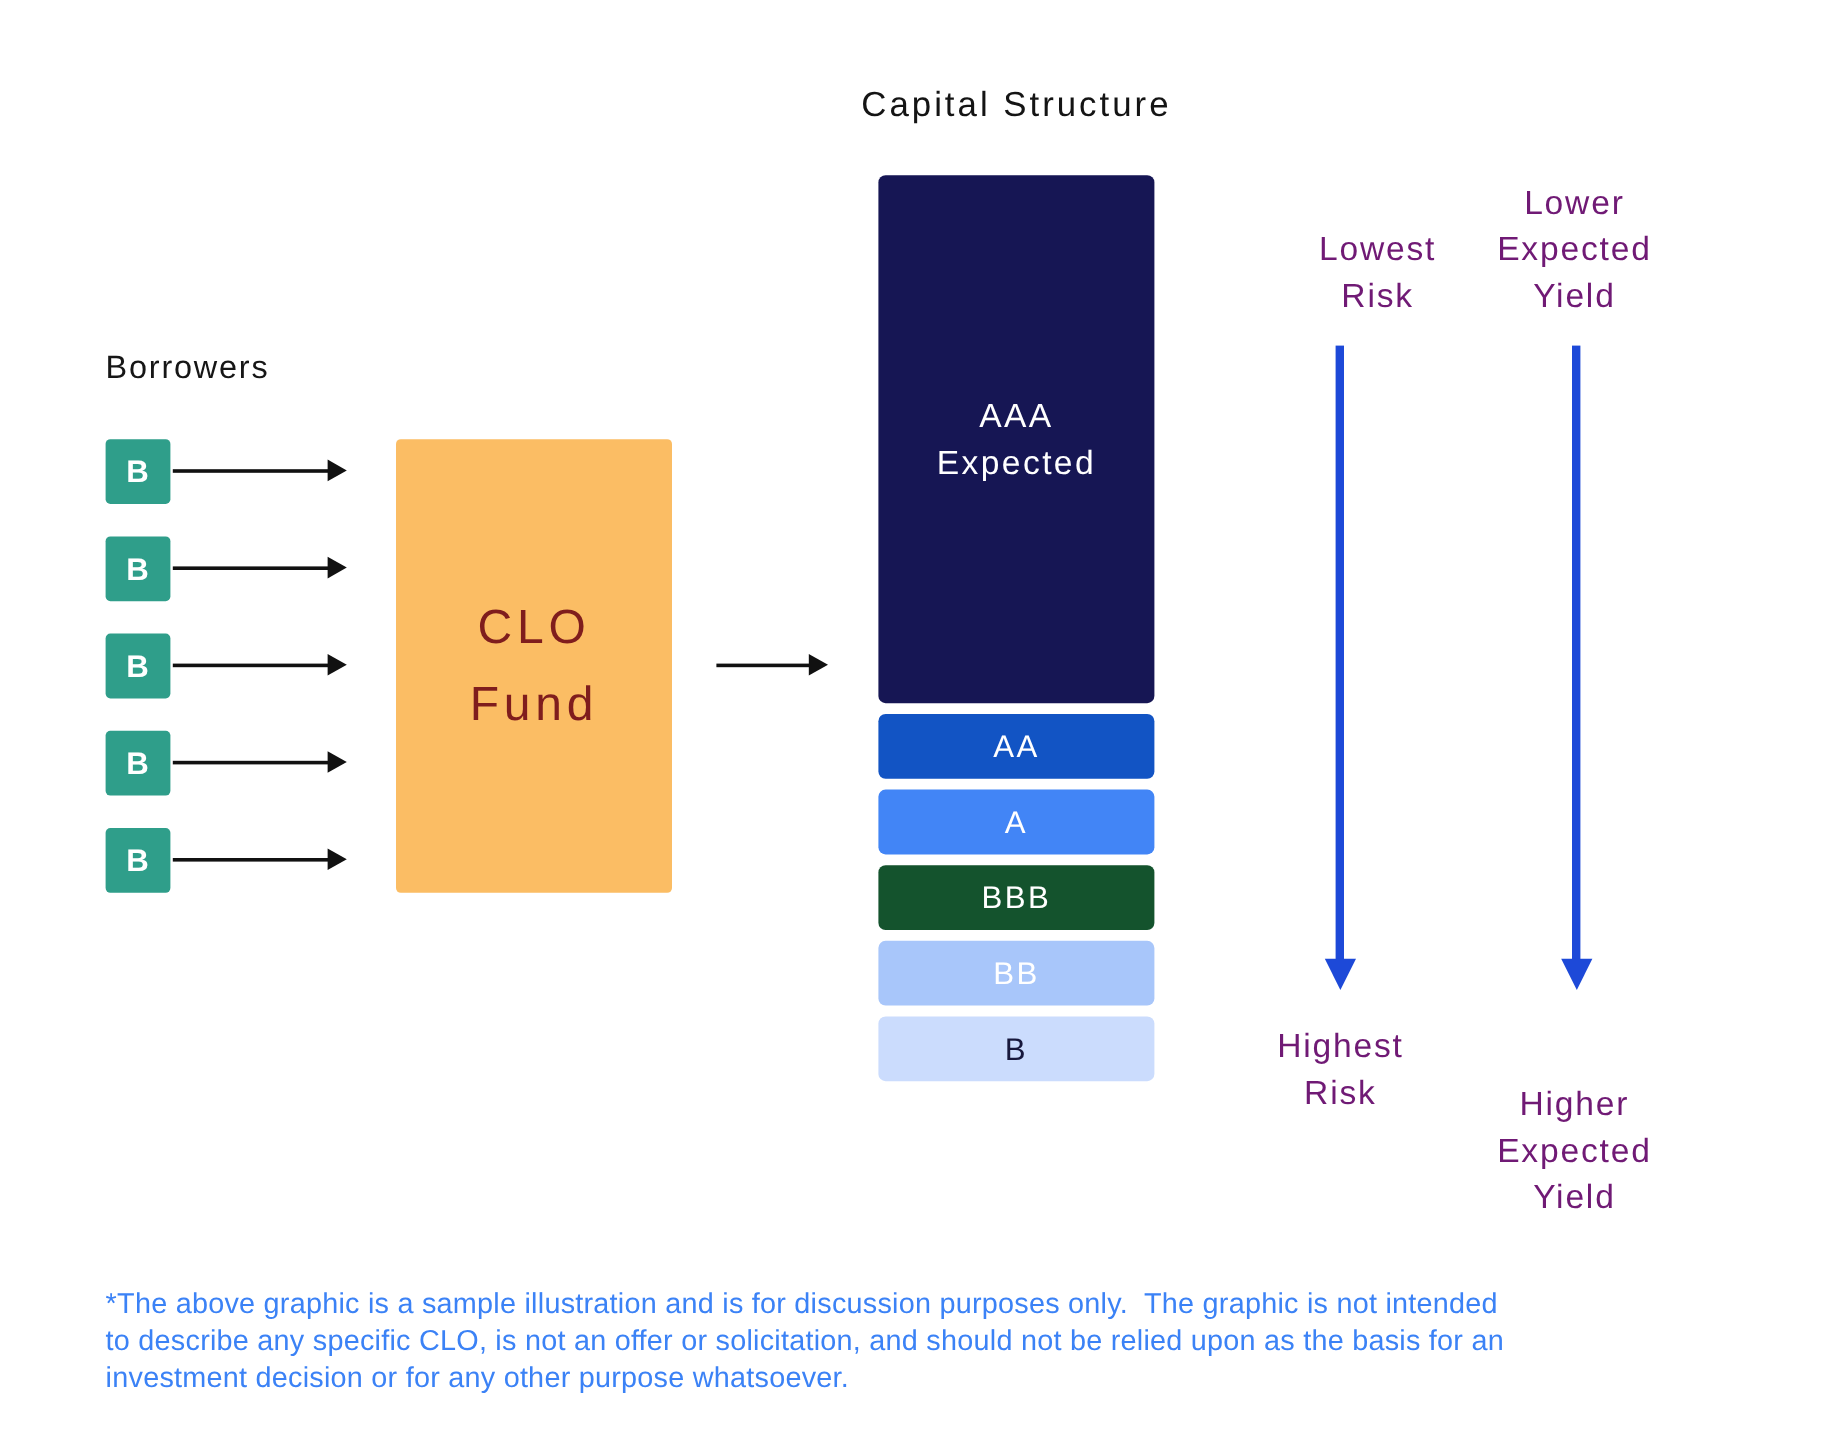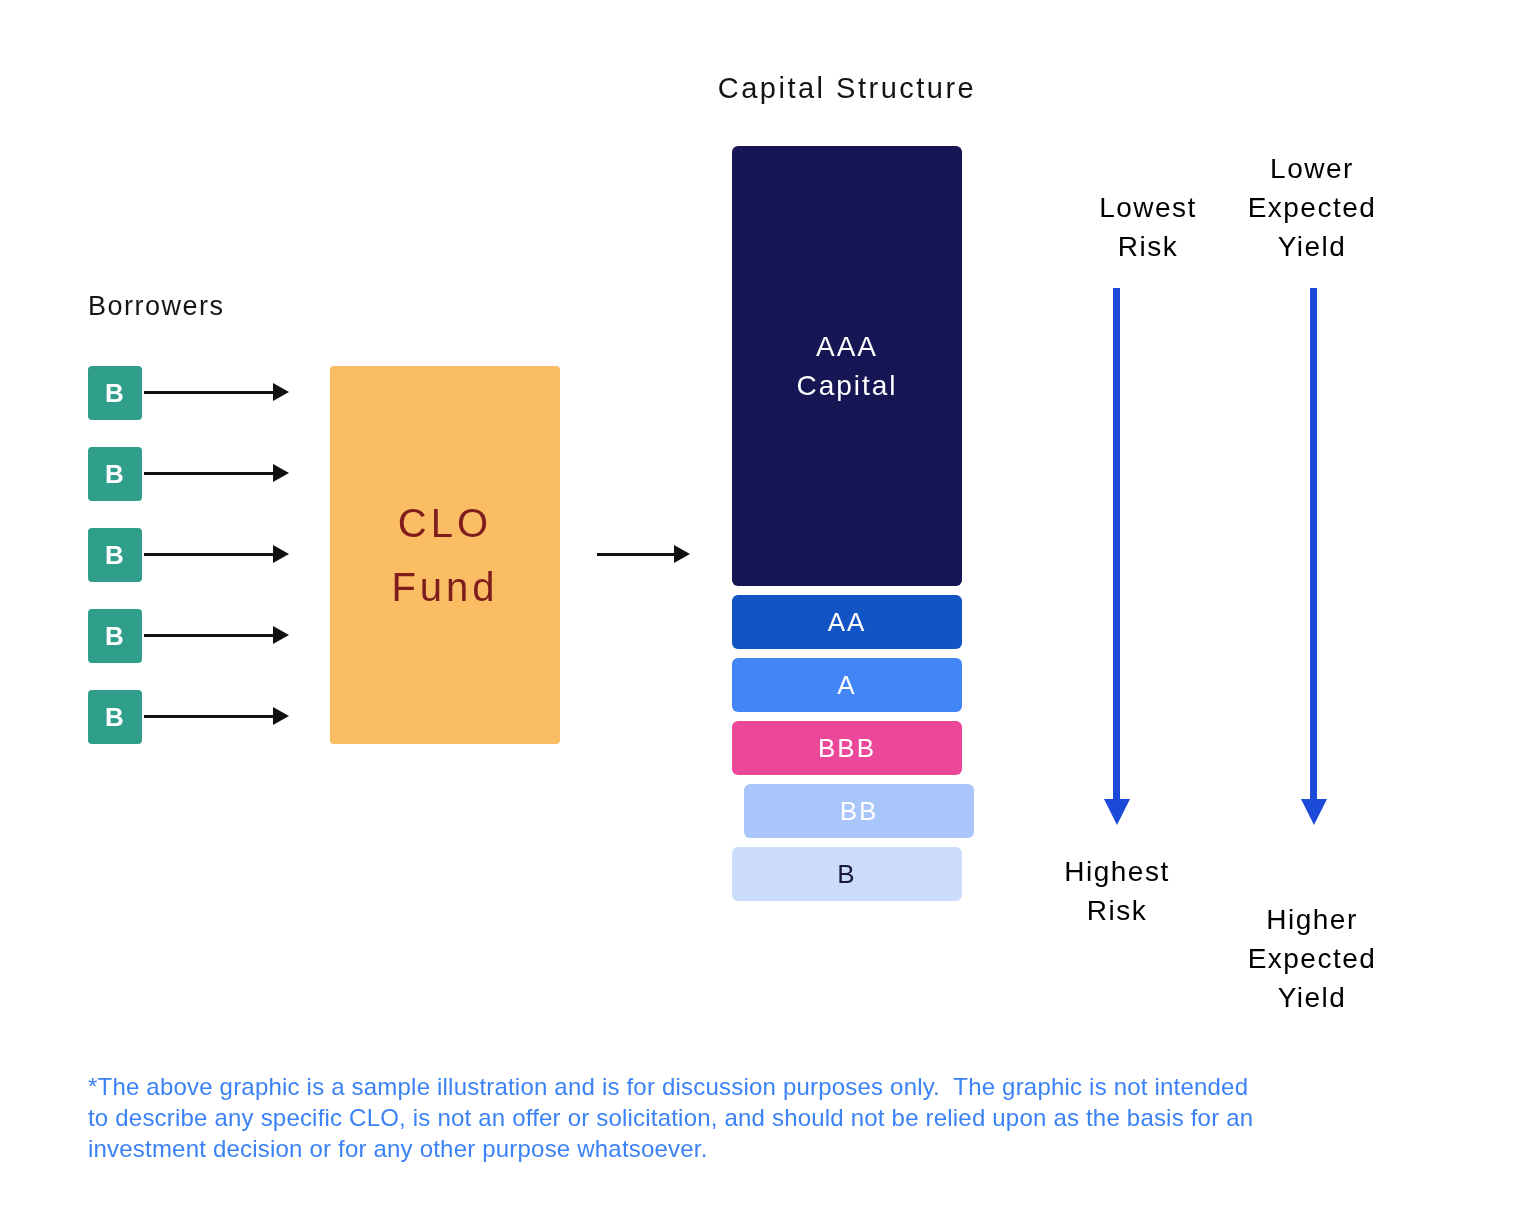--- a/index.html
+++ b/index.html
@@ -59,21 +59,21 @@
   .t-aaa { top: 146px; height: 440px; font-size: 28px; line-height: 1.4; color: #ffffff; }
   .t-sm  { height: 54px; font-size: 26px; }
   .t-light-text { color: #ffffff; }
   .t-dark-text  { color: #17183c; }
 
   
   .axis-label {
     transform: translateX(-50%);
     text-align: center;
     font-size: 28px; font-weight: 500; letter-spacing: 1.5px; line-height: 39px;
-    color: #000000;
+    color: #701a75;
   }
 
   
   .varrow { width: 7px; background: #1d49d8; }
   .varrow::after {
     content: ""; position: absolute; bottom: -25px; left: -9px;
     border-top: 26px solid #1d49d8;
     border-left: 13px solid transparent;
     border-right: 13px solid transparent;
   }
@@ -106,29 +106,29 @@
   <div class="abs harrow" style="top:553px; left:144px; width:130px"></div>
   <div class="abs harrow" style="top:634px; left:144px; width:130px"></div>
   <div class="abs harrow" style="top:715px; left:144px; width:130px"></div>
 
   <div class="abs clo-box pre" style="background: rgb(251, 189, 100);">CLO
 Fund</div>
 
   <div class="abs harrow" style="top:553px; left:597px; width:78px"></div>
 
   <div class="abs tranche t-aaa pre" style="background: rgb(22, 22, 84);">AAA
-Capital</div>
+Expected</div>
 
   <div class="abs tranche t-sm t-light-text" style="top: 595px; background: rgb(18, 84, 196);">AA</div>
 
   <div class="abs tranche t-sm t-light-text" style="top: 658px; background: rgb(66, 133, 246);">A</div>
 
-  <div class="abs tranche t-sm t-light-text" style="top: 721px; background: #ec4899;">BBB</div>
+  <div class="abs tranche t-sm t-light-text" style="top: 721px; background: #14532d;">BBB</div>
 
-  <div class="abs tranche t-sm t-light-text" style="top: 784px; background: rgb(168, 198, 250); margin-left: 12px;">BB</div>
+  <div class="abs tranche t-sm t-light-text" style="top: 784px; background: rgb(168, 198, 250);">BB</div>
 
   <div class="abs tranche t-sm t-dark-text" style="top: 847px; background: rgb(203, 220, 253);">B</div>
 
 
   <div class="abs axis-label pre" style="top:188px; left:1148px">Lowest
 Risk</div>
   <div class="abs varrow" style="top:288px; left:1113px; height:512px"></div>
   <div class="abs axis-label pre" style="top:852px; left:1117px">Highest
 Risk</div>
 

